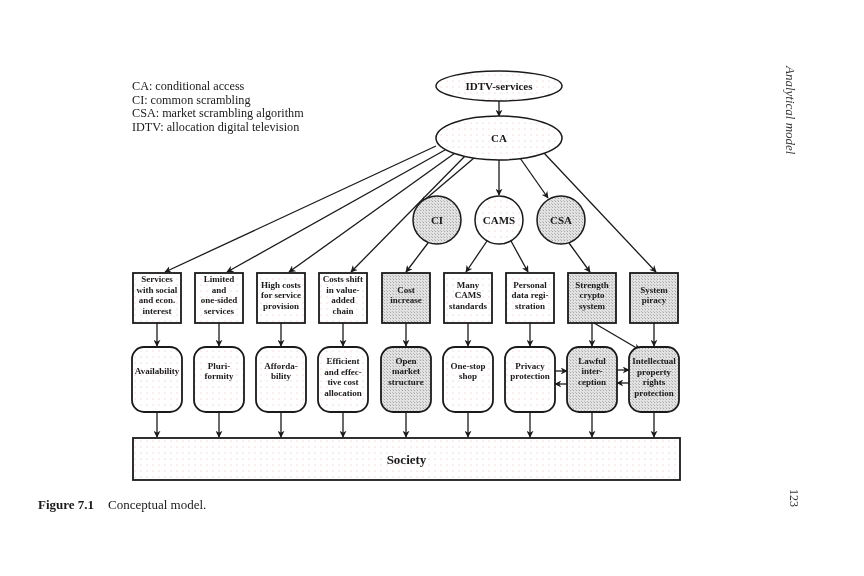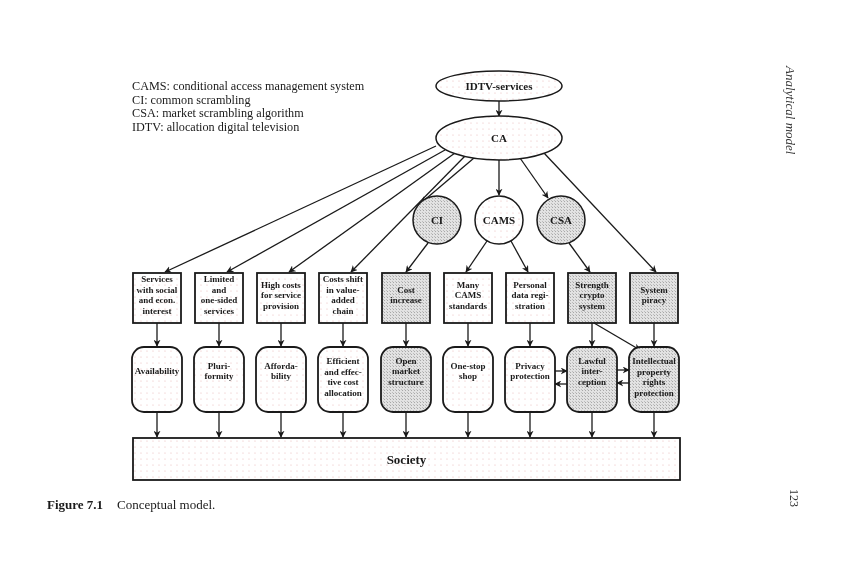--- a/index.html
+++ b/index.html
@@ -4,29 +4,29 @@
 <style>
   html, body { margin: 0; padding: 0; background: #ffffff; }
   body { width: 864px; height: 576px; position: relative; overflow: hidden;
          font-family: "Liberation Serif", "DejaVu Serif", serif; color: #1a1a1a; }
   #diagram { position: absolute; left: 0; top: 0; }
   .legend { position: absolute; left: 132px; top: 80px; font-size: 12.2px; line-height: 13.6px; }
   .legend div { white-space: nowrap; }
   .running-head { position: absolute; left: 784px; top: 66px; width: 14px; height: 110px;
                   font-style: italic; font-size: 13px; writing-mode: vertical-rl; white-space: nowrap; color: #333; }
   .page-num { position: absolute; left: 786px; top: 489px; writing-mode: vertical-rl; font-size: 12px; color: #333; }
-  .caption { position: absolute; left: 47px; top: 497px; font-size: 13px; white-space: nowrap; }
+  .caption { position: absolute; left: 38px; top: 497px; font-size: 13px; white-space: nowrap; }
   .caption .fig { font-weight: bold; margin-right: 14px; }
   svg text { font-family: "Liberation Serif", "DejaVu Serif", serif; fill: #1a1a1a; }
 </style>
 </head>
 <body>
 
 <div class="legend">
-  <div>CAMS: conditional access management system</div>
+  <div>CA: conditional access</div>
   <div>CI: common scrambling</div>
   <div>CSA: market scrambling algorithm</div>
   <div>IDTV: allocation digital television</div>
 </div>
 
 <div class="running-head">Analytical model</div>
 <div class="page-num">123</div>
 
 <div class="caption">
   <span class="fig">Figure 7.1</span><span>Conceptual model.</span>

